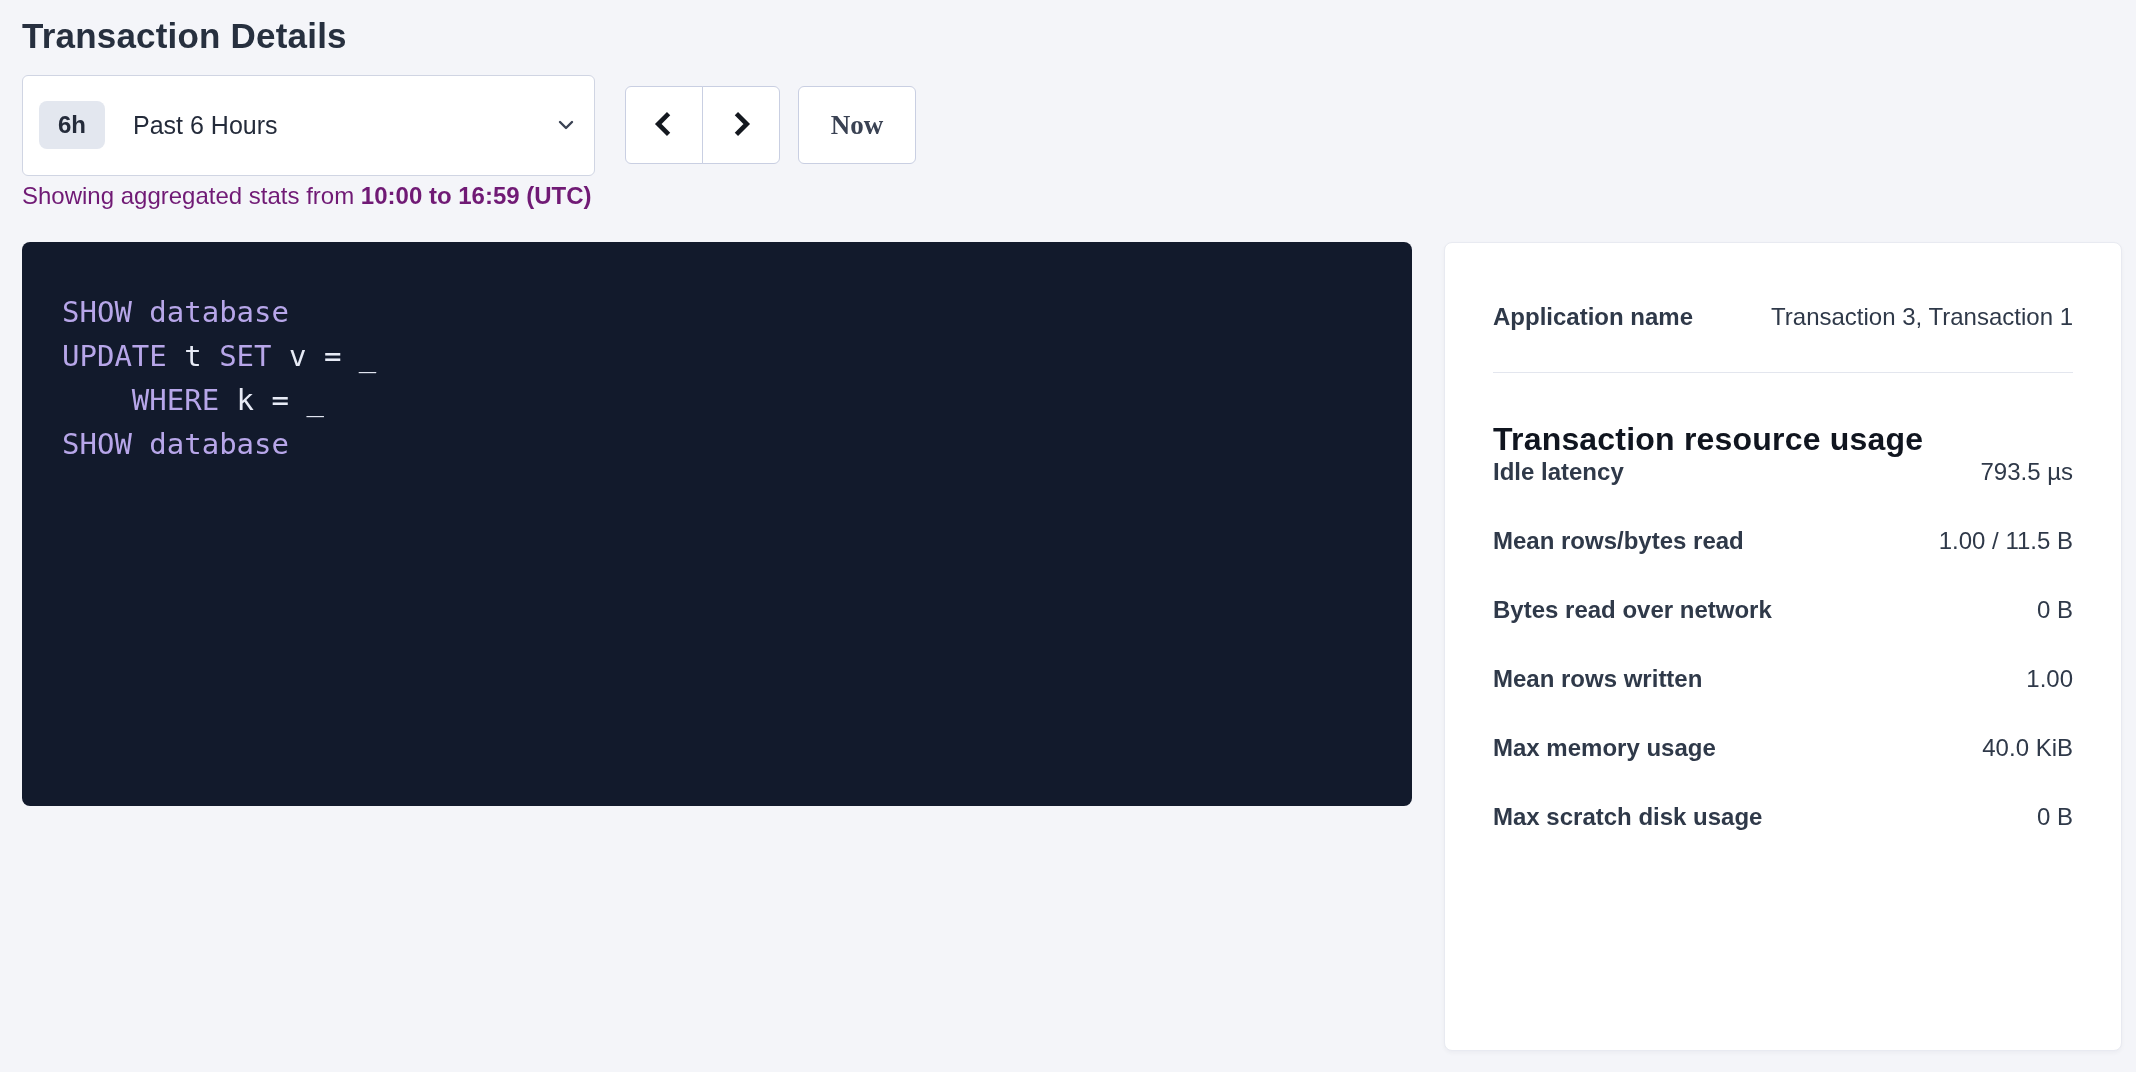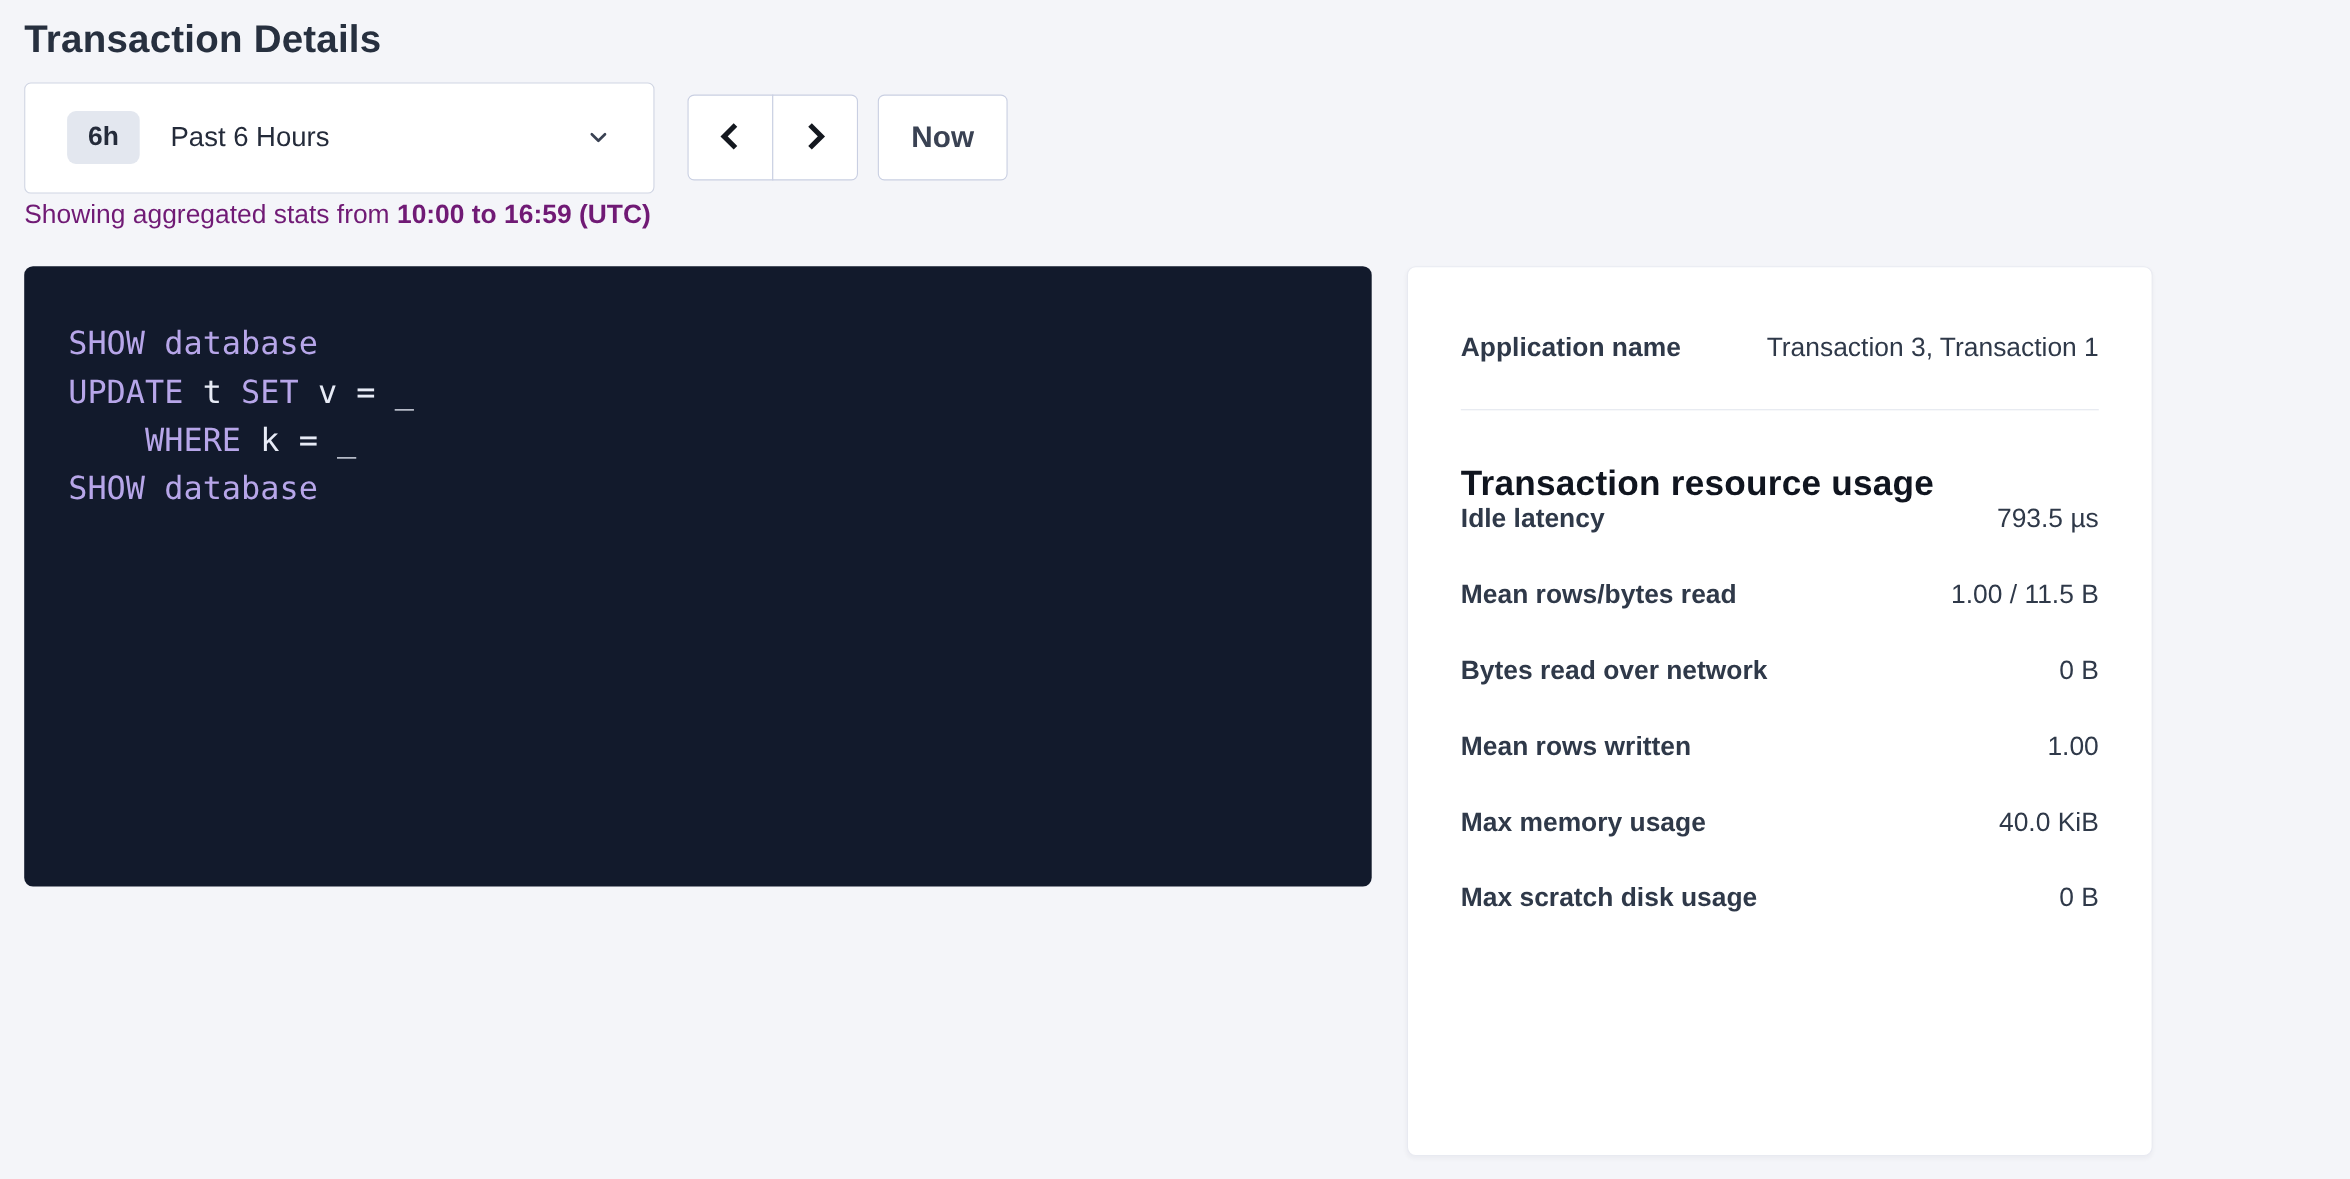--- a/index.html
+++ b/index.html
@@ -28,21 +28,21 @@
     height: 82px;
   }
   .time-picker {
     width: 573px;
     height: 101px;
     background: #ffffff;
     border: 1px solid #d0d5e3;
     border-radius: 6px;
     display: flex;
     align-items: center;
-    padding: 0 38px;
+    padding: 0 16px;
     cursor: pointer;
   }
   .range-badge {
     background: #e3e7ef;
     border-radius: 8px;
     padding: 10px 19px;
     font-size: 24px;
     font-weight: 700;
     color: #242b3a;
   }
@@ -69,42 +69,42 @@
   .nav-btn.next { border-radius: 0 6px 6px 0; margin-left: -1px; }
 
   .now-btn {
     margin-left: 18px;
     min-width: 118px;
     height: 78px;
     padding: 0 28px;
     background: #ffffff;
     border: 1px solid #c9cfe2;
     border-radius: 6px;
-    font-family: Liberation Sans, sans-serif;
+    font-family: Liberation Serif, serif;
     font-size: 27px;
     font-weight: 600;
     color: #3a4253;
     cursor: pointer;
   }
 
   .caption {
     margin-top: 16px;
     font-size: 24px;
     color: #701a75;
   }
   .caption b { font-weight: 700; }
 
   
   .main {
     display: flex;
     align-items: flex-start;
     margin-top: 32px;
   }
   .code-panel {
-    width: 1225px;
+    width: 1390px;
     height: 564px;
     background: #121a2c;
     border-radius: 8px;
     padding: 48px 40px;
     overflow: hidden;
   }
   .code-line {
     font-family: "DejaVu Sans Mono", monospace;
     font-size: 29px;
     line-height: 44px;

